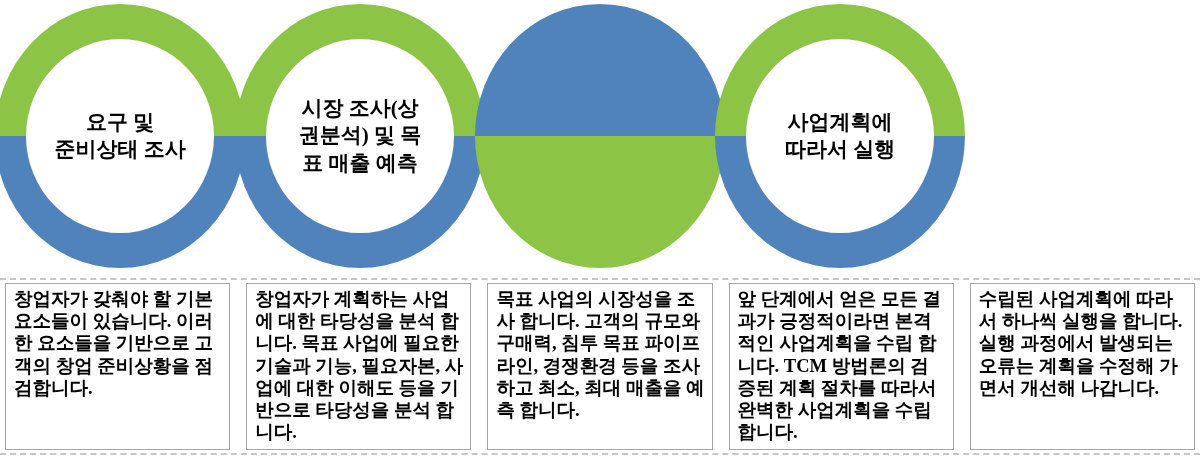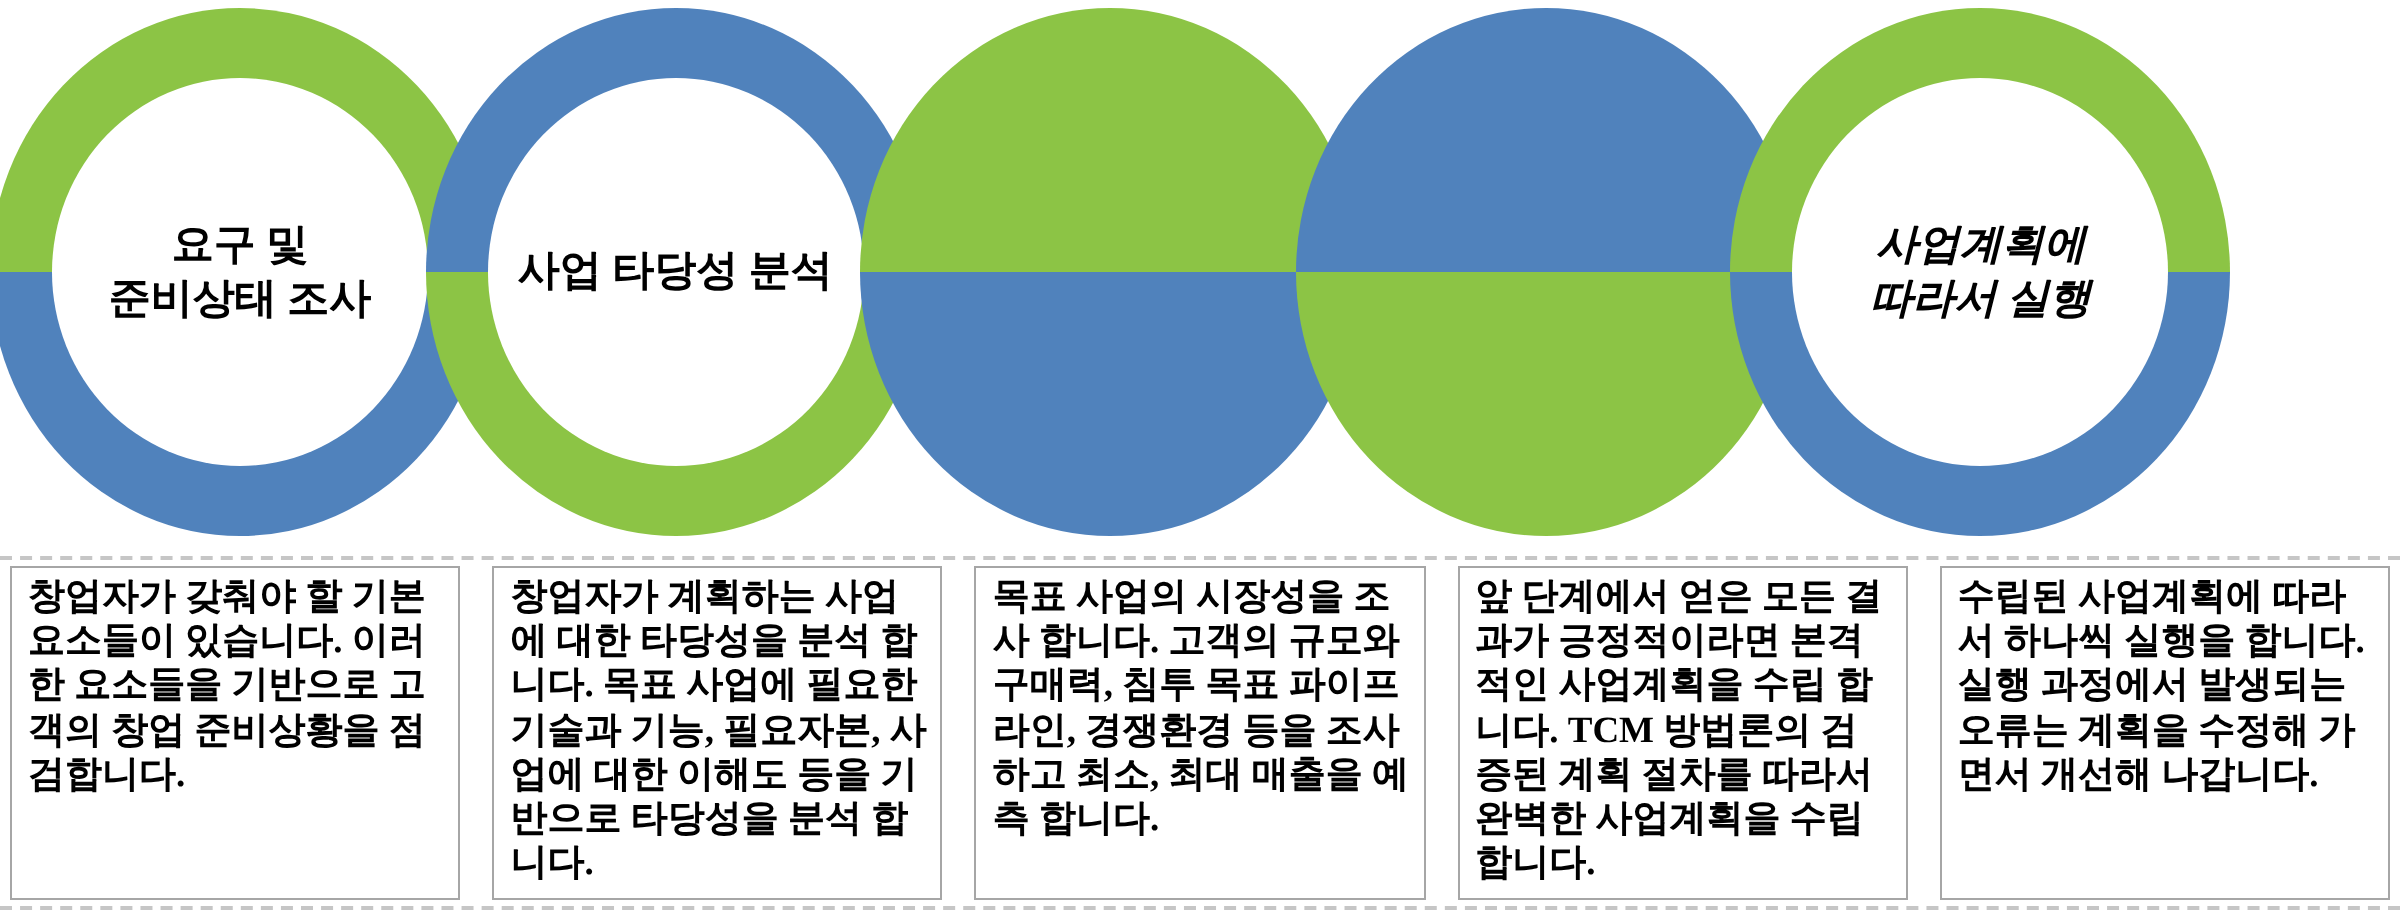--- a/index.html
+++ b/index.html
@@ -64,32 +64,29 @@
     <div class="step-col">
       <div class="circle-wrap">
         <div class="ring" data-scheme="green-top"></div>
         <div class="circle-inner">
           <div class="step-title">요구 및
 준비상태 조사</div>
         </div>
       </div>
     </div>
 
-    <div class="step-col">
-      <div class="circle-wrap">
-        <div class="ring" data-scheme="blue-top"></div>
-        <div class="circle-inner">
-          <div class="step-title">사업 타당성 분석</div>
-        </div>
-      </div>
-    </div>
 
     <div class="step-col">
       <div class="circle-wrap">
         <div class="ring" data-scheme="green-top"></div>
+        <div class="circle-inner">
+          <div class="step-title">시장 조사(상
+권분석) 및 목
+표 매출 예측</div>
+        </div>
       </div>
     </div>
 
     <div class="step-col">
       <div class="circle-wrap">
         <div class="ring" data-scheme="blue-top"></div>
       </div>
     </div>
 
     <div class="step-col">

